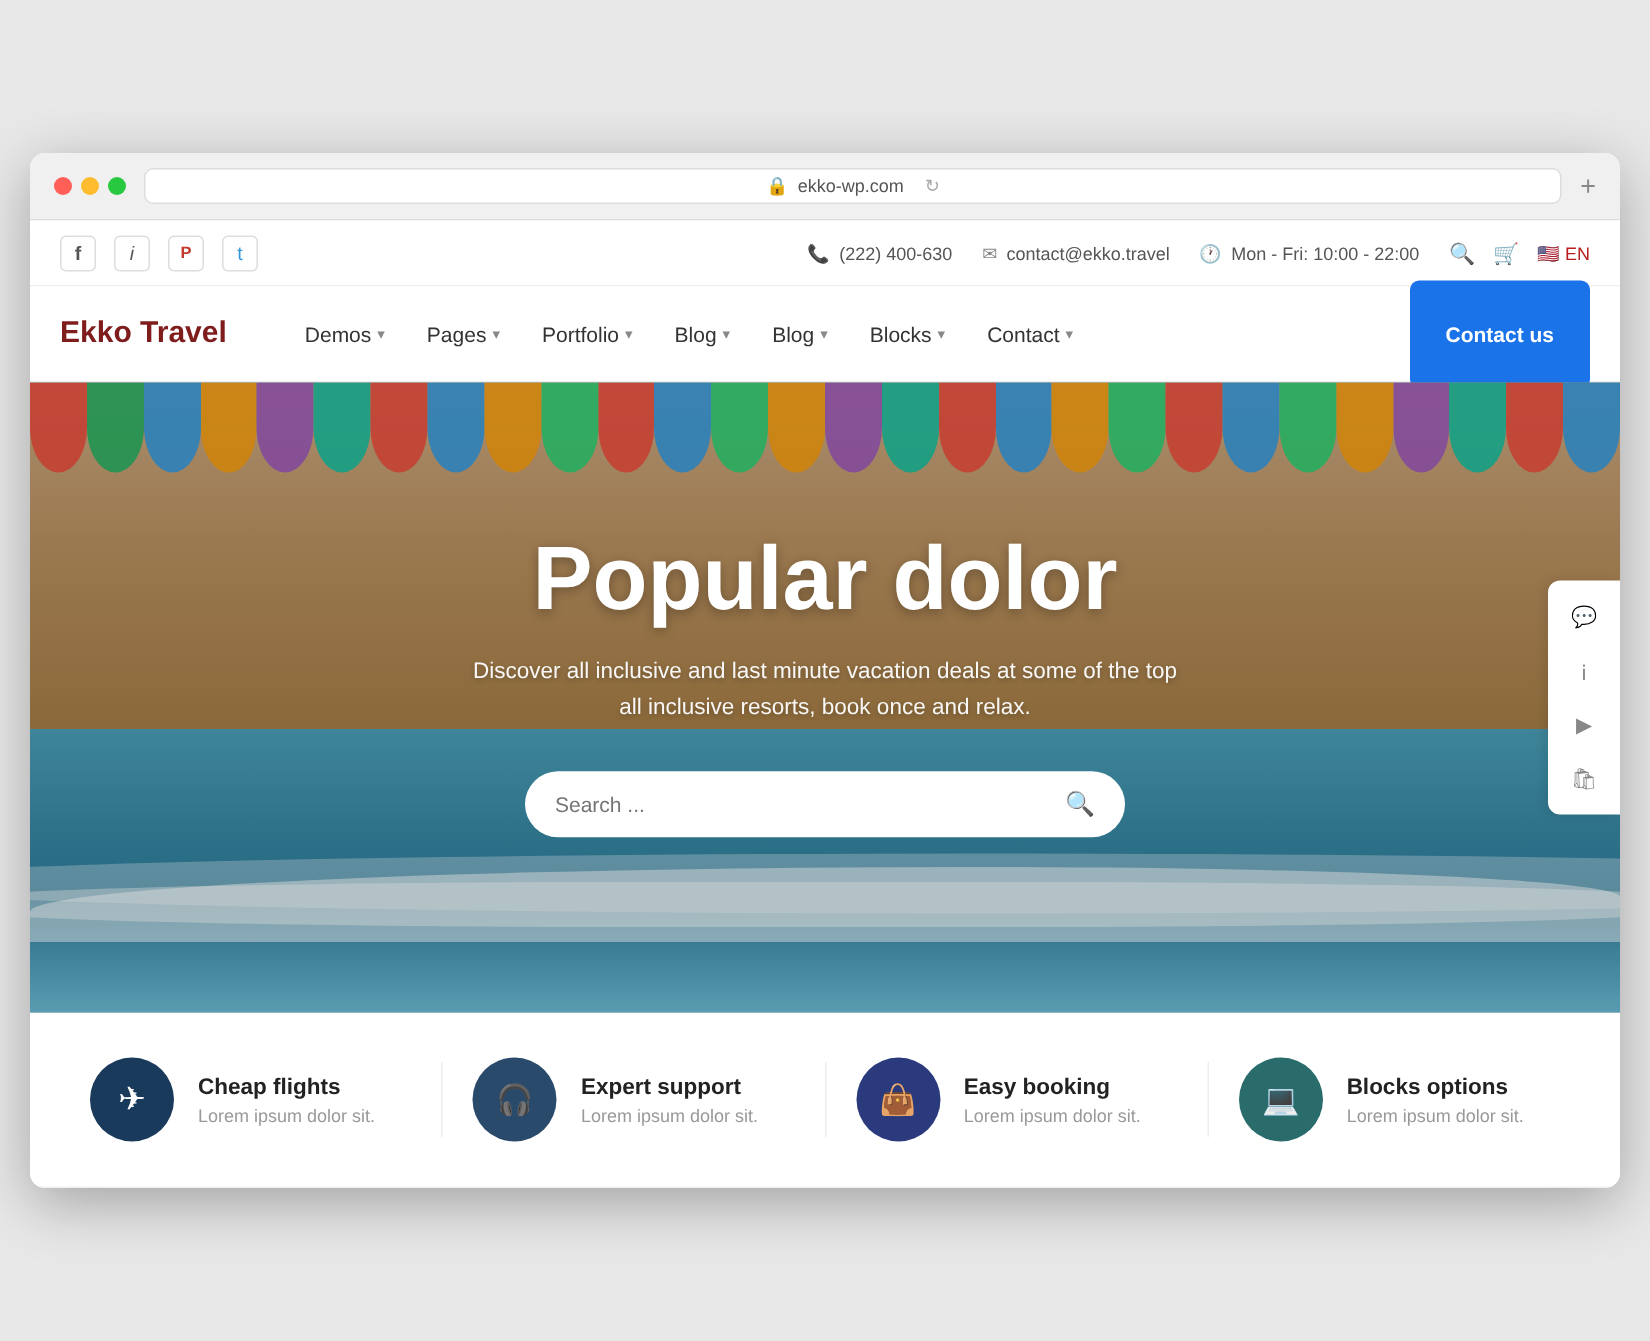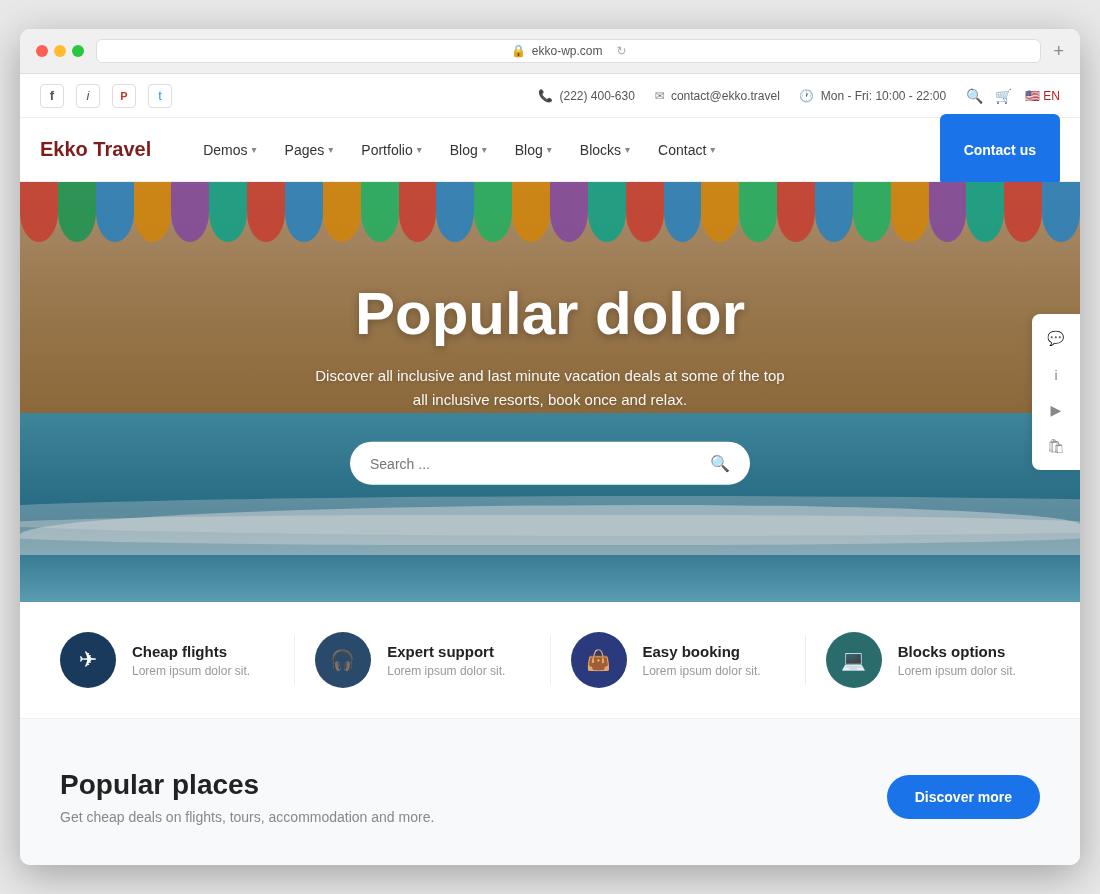--- a/index.html
+++ b/index.html
@@ -447,20 +447,13 @@
       <div class="feature-icon-wrap feature-icon-options">
         <span style="color:white;font-size:20px;">💻</span>
       </div>
       <div class="feature-text">
         <h4>Blocks options</h4>
         <p>Lorem ipsum dolor sit.</p>
       </div>
     </div>
   </div>
 
-  <div class="popular-places">
-    <div class="popular-left">
-      <h2>Popular places</h2>
-      <p>Get cheap deals on flights, tours, accommodation and more.</p>
-    </div>
-    <button class="discover-btn">Discover more</button>
-  </div>
 </div>
 
 </body></html>

